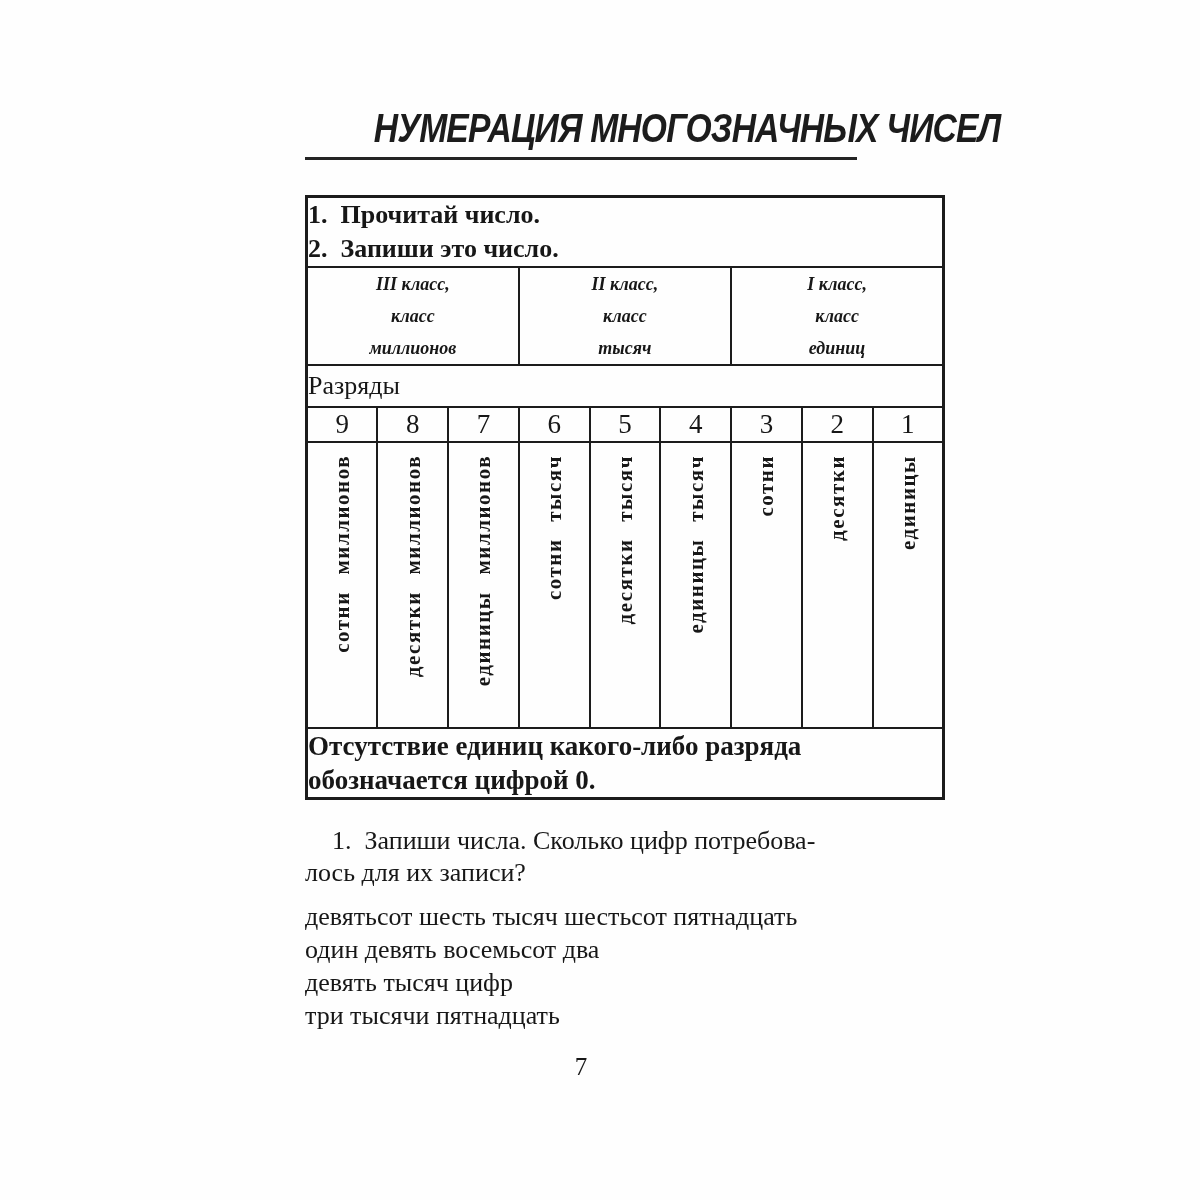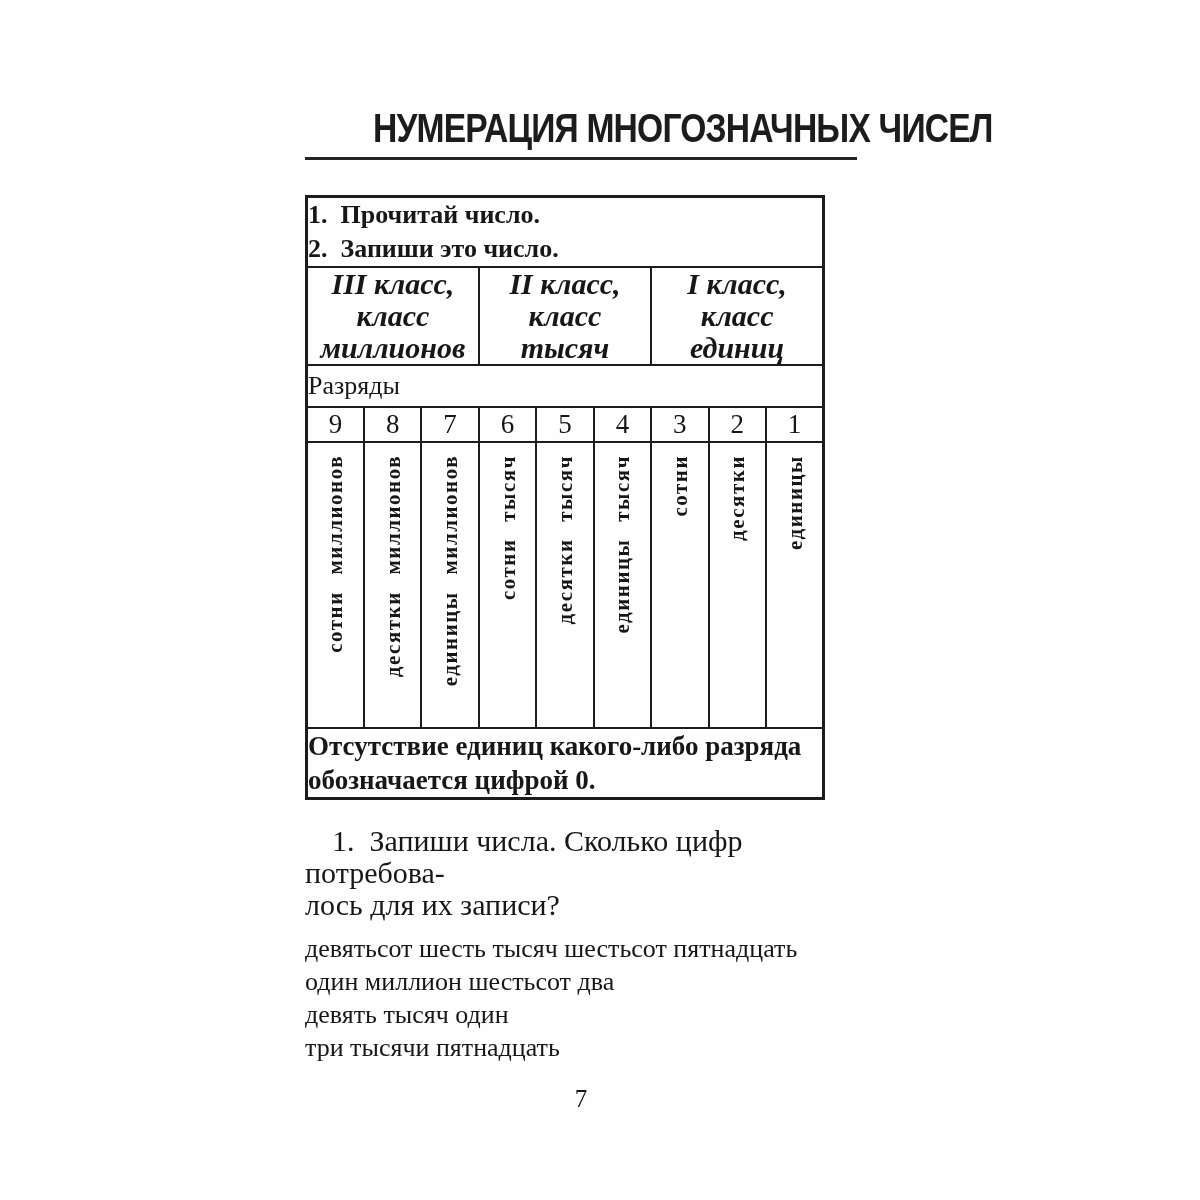--- a/index.html
+++ b/index.html
@@ -23,20 +23,21 @@
     width: 552px;
   }
 
   
   .title-wrap {
     margin-top: 108px;
     text-align: center;
     white-space: nowrap;
     line-height: 1;
     height: 42px;
+    font-style: italic;
   }
   .title-text {
     display: inline-block;
     font-family: "Liberation Sans", sans-serif;
     font-weight: bold;
     font-size: 41px;
     letter-spacing: -1px;
     transform: scaleX(0.82);
     transform-origin: 50% 50%;
     color: #1c1c1c;
@@ -44,21 +45,21 @@
   .title-rule {
     margin-top: 7px;
     border-top: 3px solid #242424;
     height: 0;
   }
 
   
   table.num-table {
     border-collapse: collapse;
     table-layout: fixed;
-    width: 520px;
+    width: 640px;
     margin-top: 35px;
     border: 3px solid #1c1c1c;
   }
   table.num-table td {
     border: 2px solid #1c1c1c;
     padding: 0;
     overflow: visible;
   }
   td.instr-cell {
     padding: 8px 10px 12px 16px;
@@ -68,21 +69,21 @@
     font-size: 26px;
     line-height: 34px;
     white-space: nowrap;
   }
   td.class-cell {
     height: 91px;
     vertical-align: middle;
     text-align: center;
     font-weight: bold;
     font-style: italic;
-    font-size: 30px;
+    font-size: 18px;
     line-height: 32px;
     white-space: pre-line;
     padding: 2px 0 6px 0;
   }
   td.razr-cell {
     height: 40px;
     vertical-align: middle;
     text-align: left;
     font-size: 26px;
   }
@@ -118,21 +119,21 @@
     padding: 9px 10px 12px 15px;
     font-weight: bold;
     font-size: 27px;
     line-height: 34px;
     white-space: pre-line;
   }
 
   
   .prompt {
     margin: 25px 0 0 0;
-    font-size: 30px;
+    font-size: 26px;
     line-height: 32px;
     white-space: pre-line;
     text-indent: 27px;
   }
   .words {
     margin-top: 11px;
   }
   .word-line {
     font-size: 26px;
     line-height: 33px;
@@ -253,21 +254,21 @@
 обозначается цифрой 0.</td>
         </tr>
       </tbody>
     </table>
 
     <p class="prompt">1.&nbsp;&nbsp;Запиши числа. Сколько цифр потребова-
 лось для их записи?</p>
 
     <div class="words">
       <div class="word-line">девятьсот шесть тысяч шестьсот пятнадцать</div>
-      <div class="word-line">один миллион шестьсот два</div>
-      <div class="word-line">девять тысяч один</div>
+      <div class="word-line">один девять восемьсот два</div>
+      <div class="word-line">девять тысяч цифр</div>
       <div class="word-line">три тысячи пятнадцать</div>
     </div>
 
     <div class="pagenum">7</div>
 
   </div>
 </div>
 
 </body></html>

